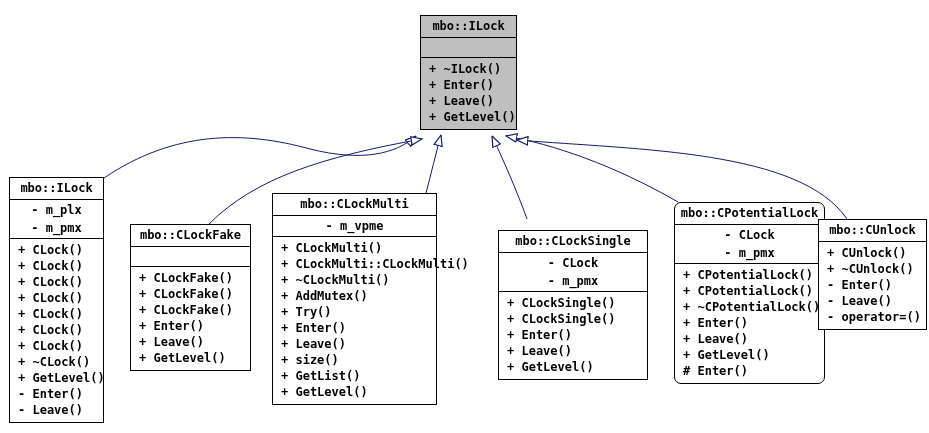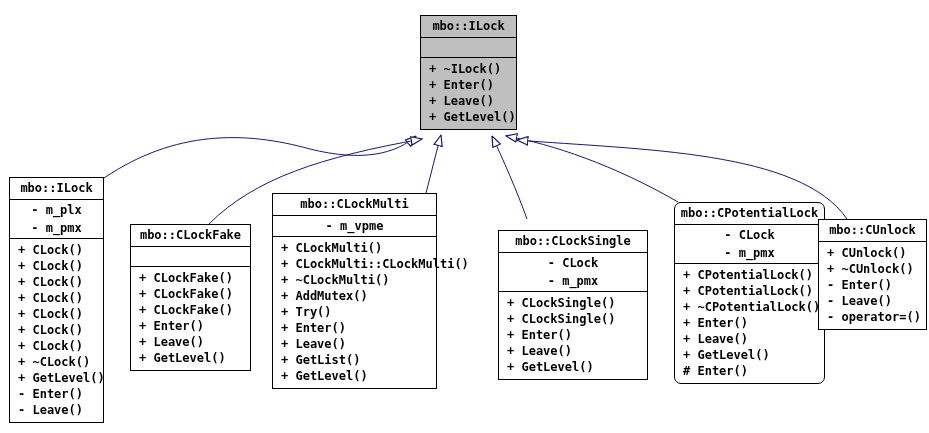--- a/index.html
+++ b/index.html
@@ -132,20 +132,21 @@
         <div class="attr-row">- m_vpme</div>
       </div>
     <div class="uml-methods">
         <div class="method-row">+ CLockMulti()</div>
         <div class="method-row">+ CLockMulti::CLockMulti()</div>
         <div class="method-row">+ ~CLockMulti()</div>
         <div class="method-row">+ AddMutex()</div>
         <div class="method-row">+ Try()</div>
         <div class="method-row">+ Enter()</div>
         <div class="method-row">+ Leave()</div>
+        <div class="method-row">+ size()</div>
         <div class="method-row">+ GetList()</div>
         <div class="method-row">+ GetLevel()</div>
       </div>
   </div>
 
   <div class="uml-class" style="left:498px; top:230px; width:150px;">
     <div class="uml-title">mbo::CLockSingle</div>
     <div class="uml-attrs">
         <div class="attr-row">- CLock</div>
         <div class="attr-row">- m_pmx</div>

